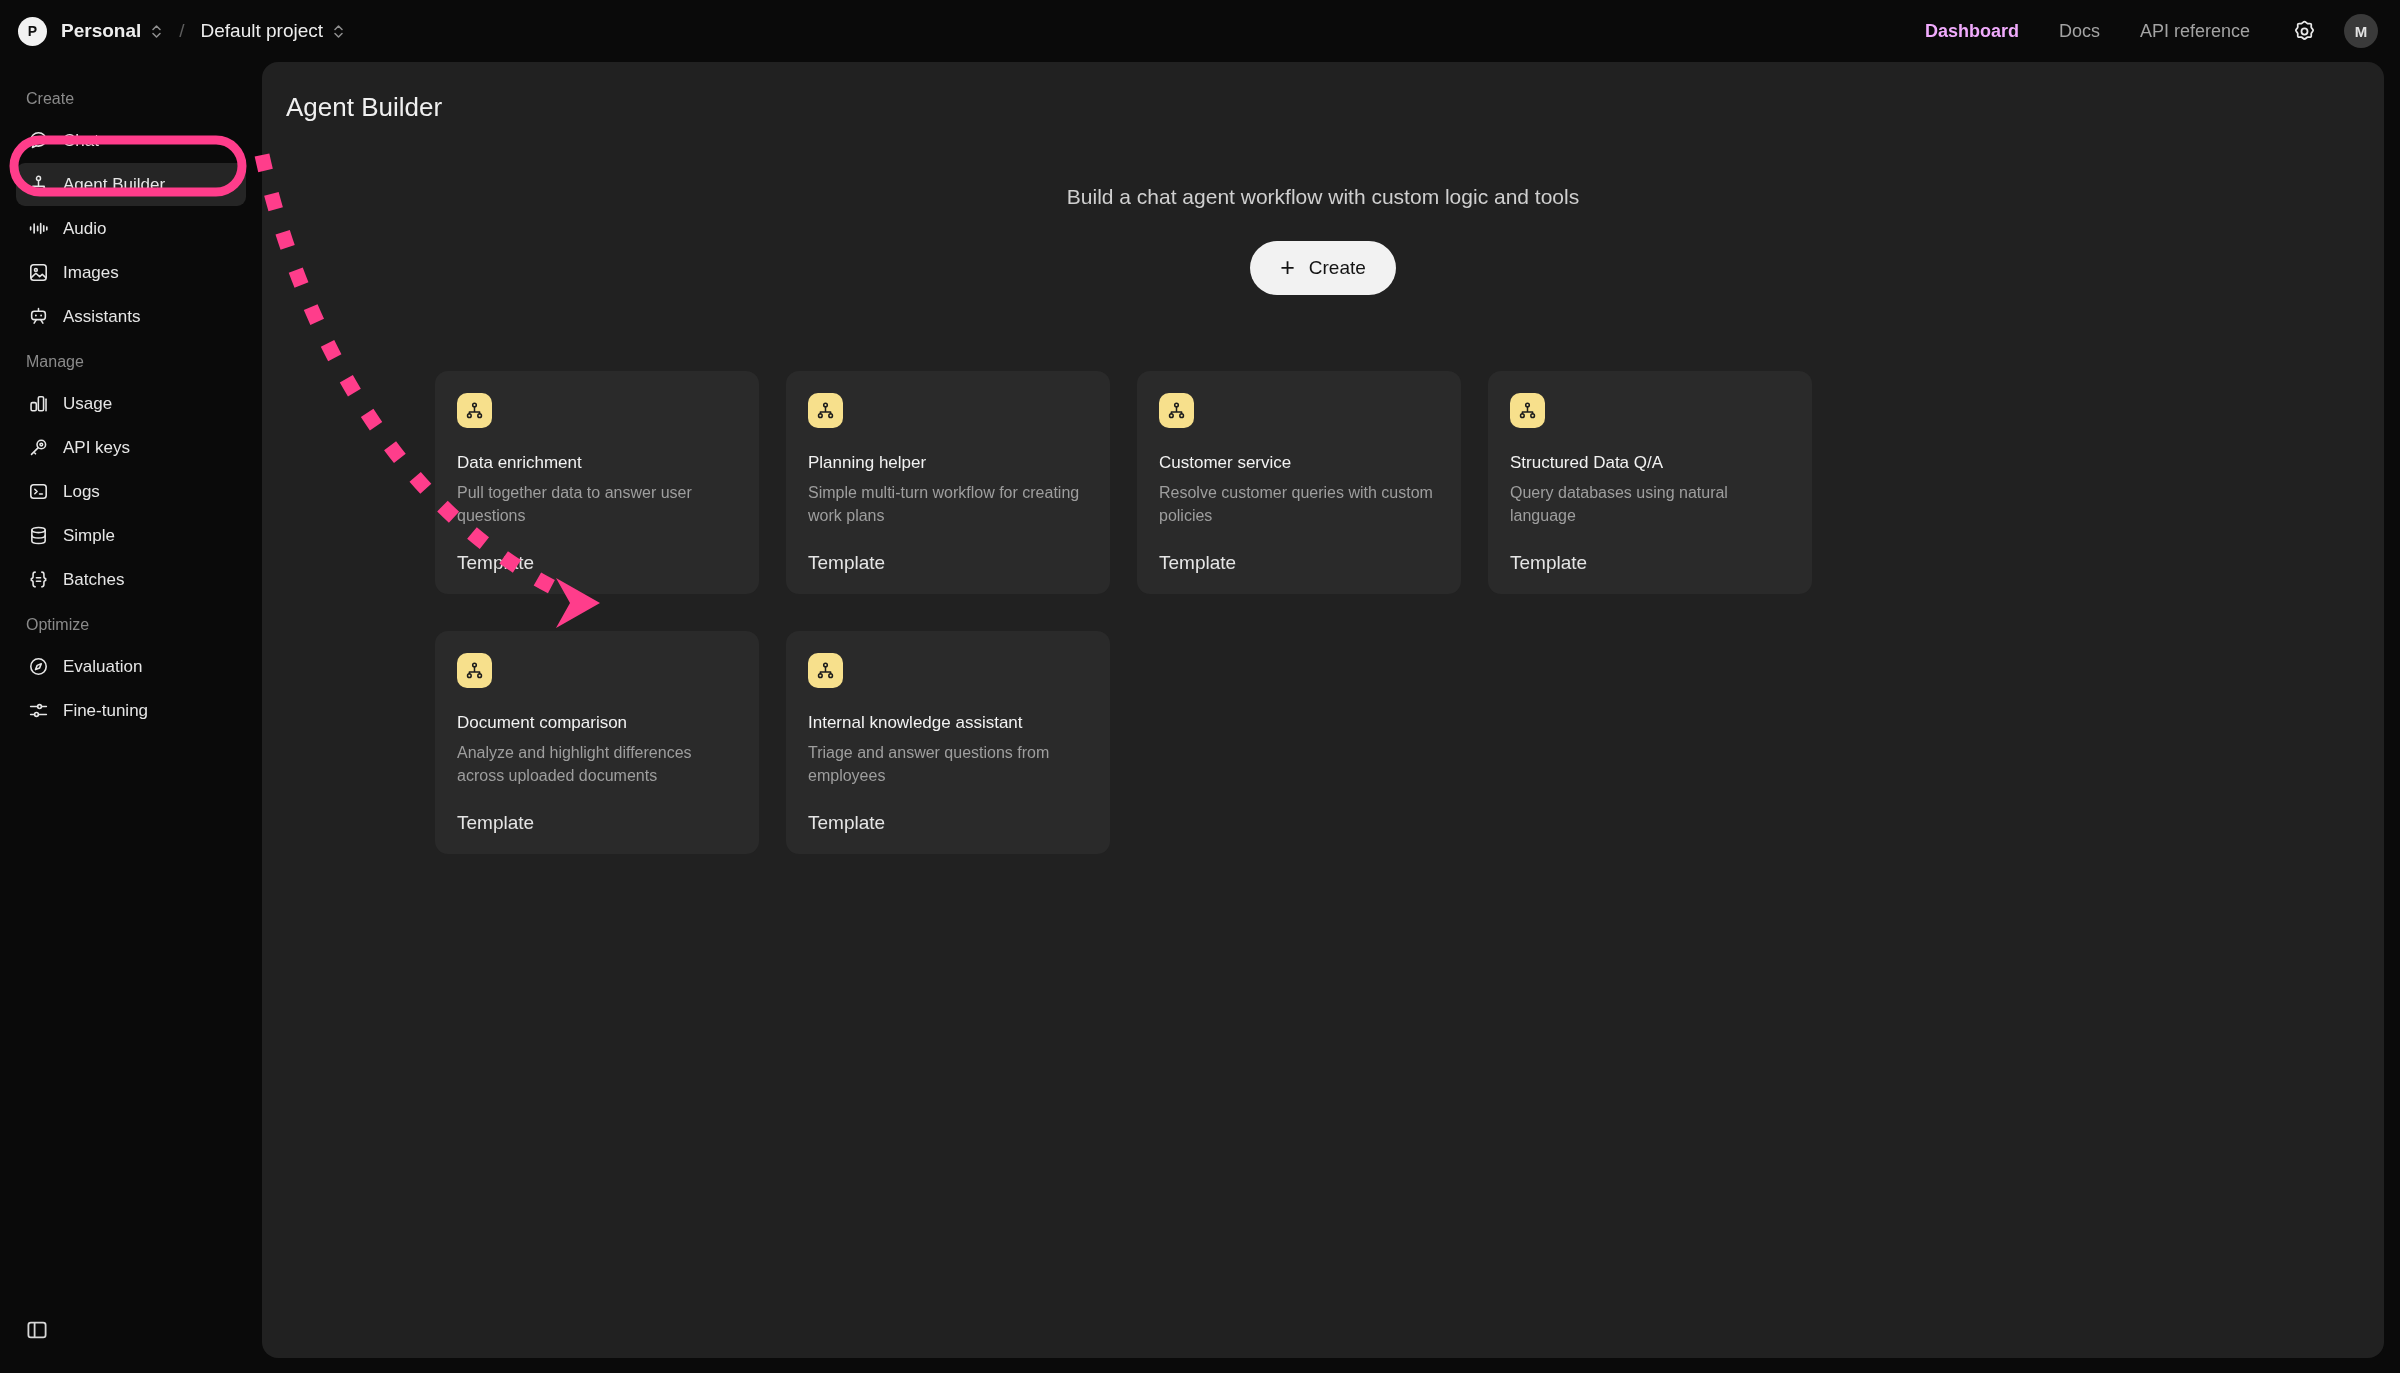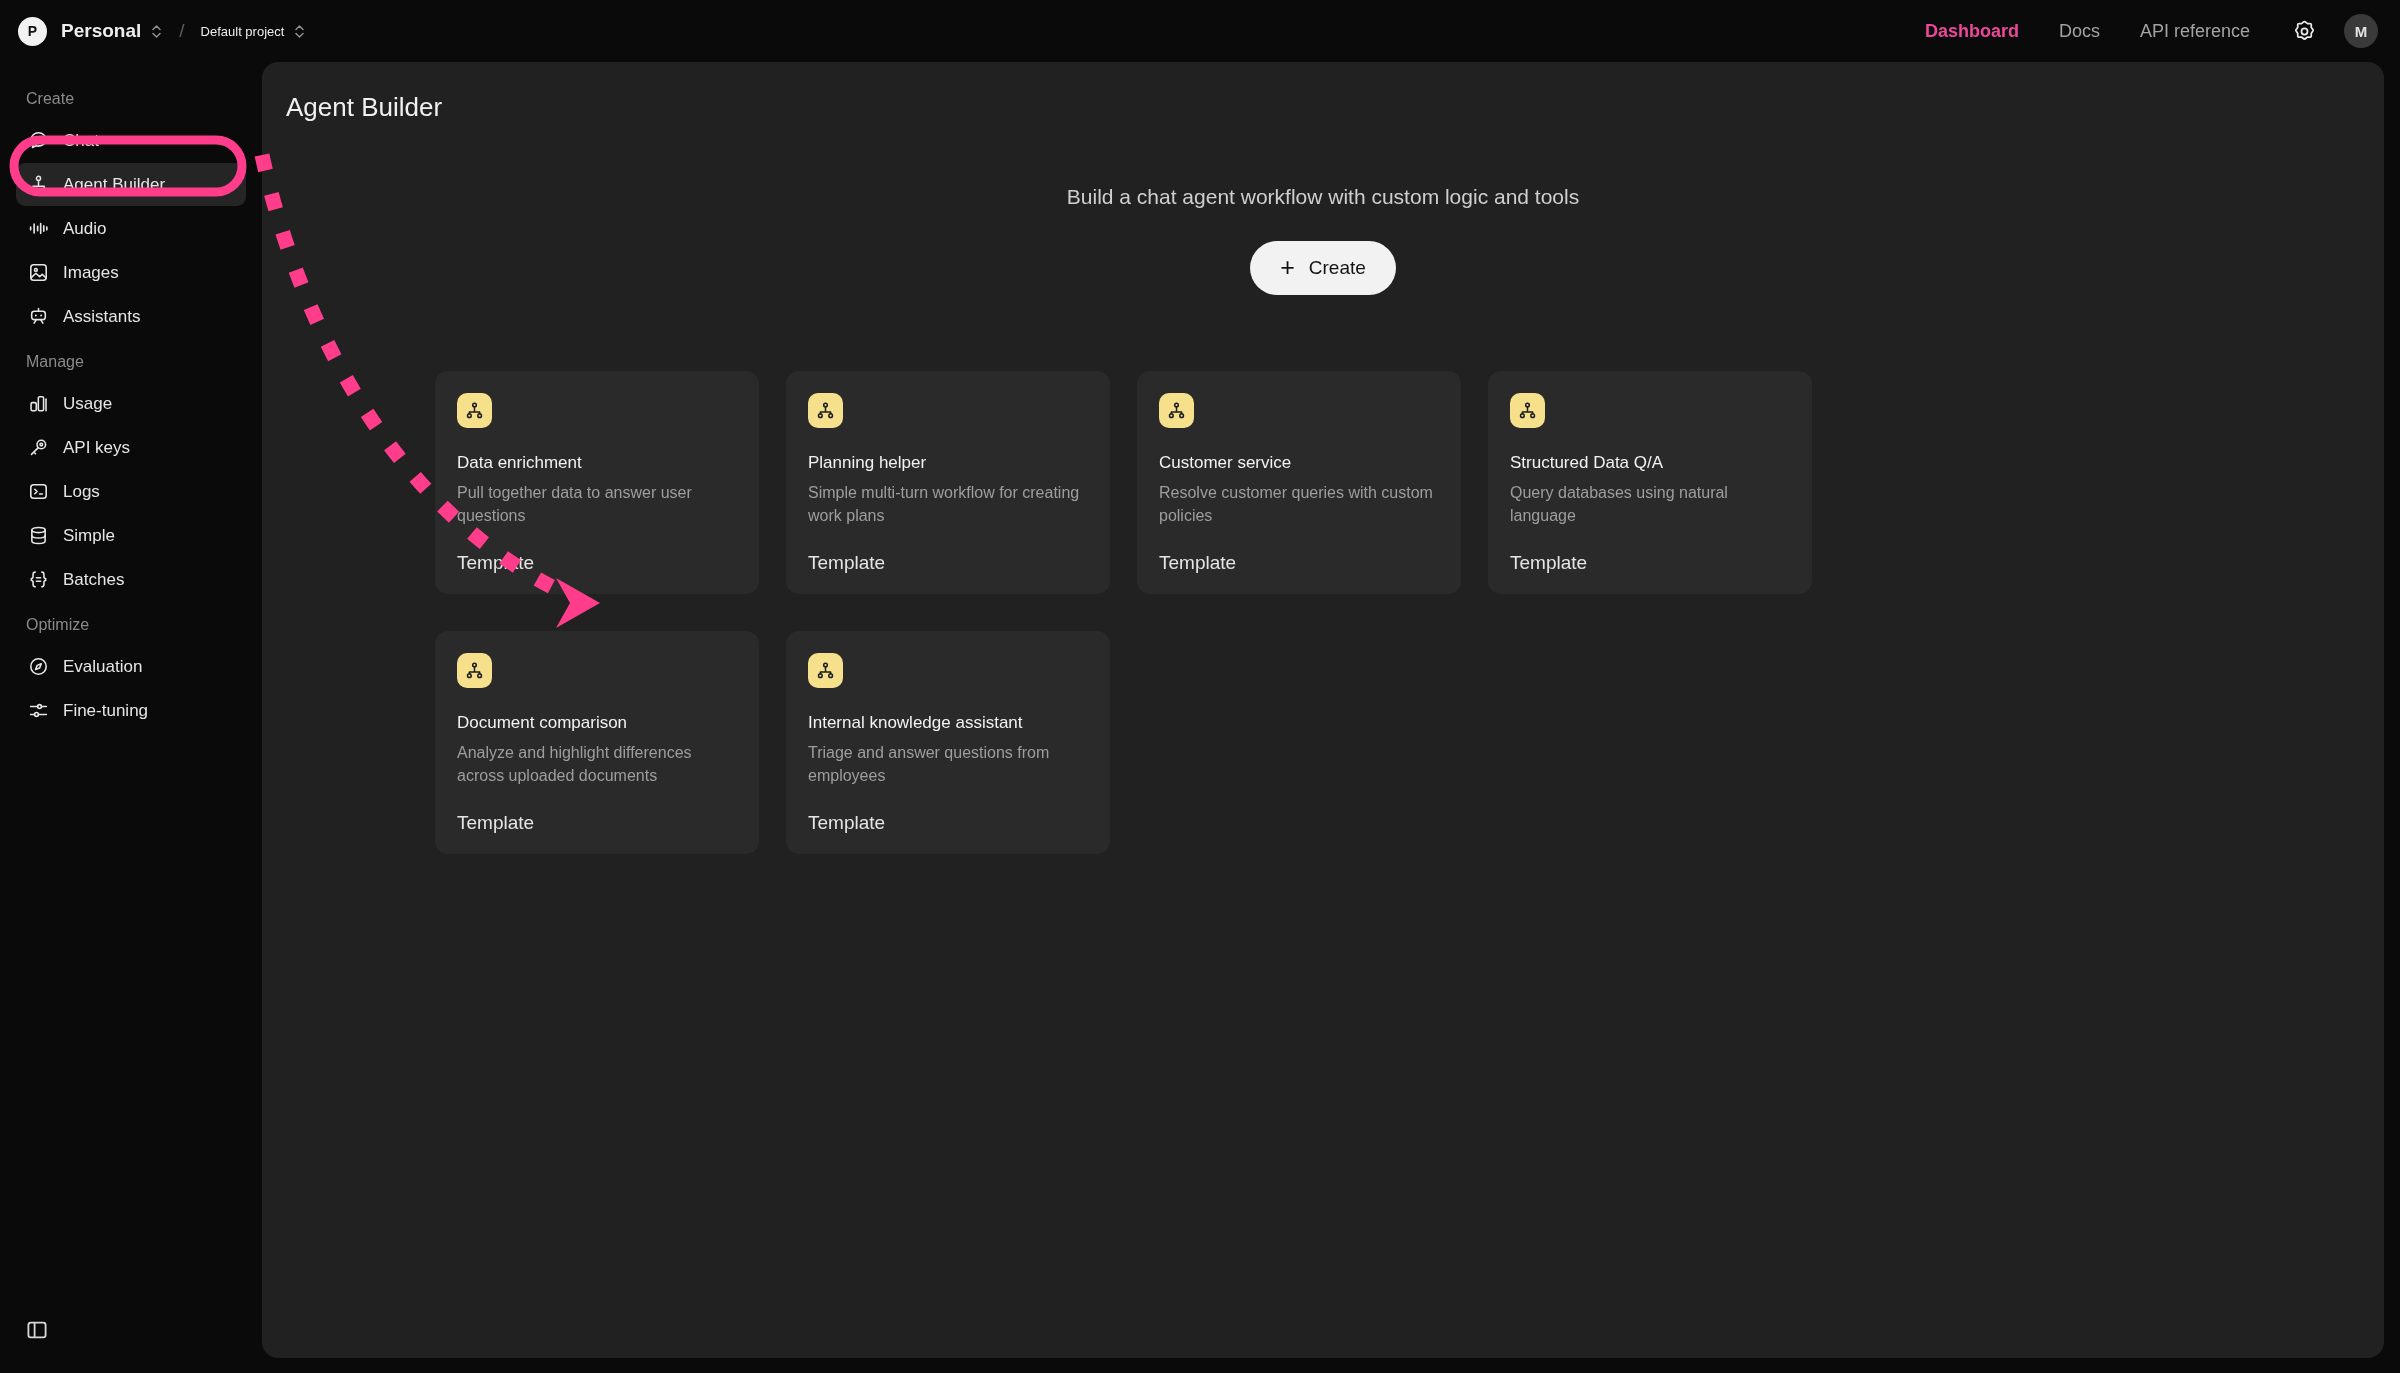--- a/index.html
+++ b/index.html
@@ -19,28 +19,28 @@
   .tb-left { display: flex; align-items: center; padding-left: 18px; gap: 0px; }
   .org-avatar {
     width: 29px; height: 29px; border-radius: 50%;
     background: #f2f2f2; color: #111; font-size: 14px; font-weight: 700;
     display: flex; align-items: center; justify-content: center;
     letter-spacing: 0px;
   }
   .org-name { color: #ededed; font-size: 19px; margin-left: 14px; font-weight: 700; }
   .chev { margin-left: 9px; display: flex; align-items: center; opacity: .78; }
   .slash { color: #5d5d5d; font-size: 19px; margin: 0 16px; }
-  .proj-name { color: #ededed; font-size: 13px; font-weight: 400; }
+  .proj-name { color: #ededed; font-size: 19px; font-weight: 400; }
 
   .tb-right {
     margin-left: auto; display: flex; align-items: center;
     gap: 0; padding-right: 22px;
   }
   .nav-link { font-size: 18px; color: #a3a3a3; padding: 0 20px; white-space: nowrap; }
-  .nav-link.active { color: #ec4899; font-weight: 700; }
+  .nav-link.active { color: #f0abfc; font-weight: 700; }
   .gear-btn { width: 40px; height: 40px; display: flex; align-items: center; justify-content: center; margin-left: 14px; }
   .user-avatar {
     width: 34px; height: 34px; border-radius: 50%; background: #3a3a3a;
     color: #e3e3e3; font-size: 15px; font-weight: 700;
     display: flex; align-items: center; justify-content: center; margin-left: 20px;
   }
 
   
   .sidebar {
     position: absolute; top: 62px; left: 0; width: 262px; height: 1311px;

